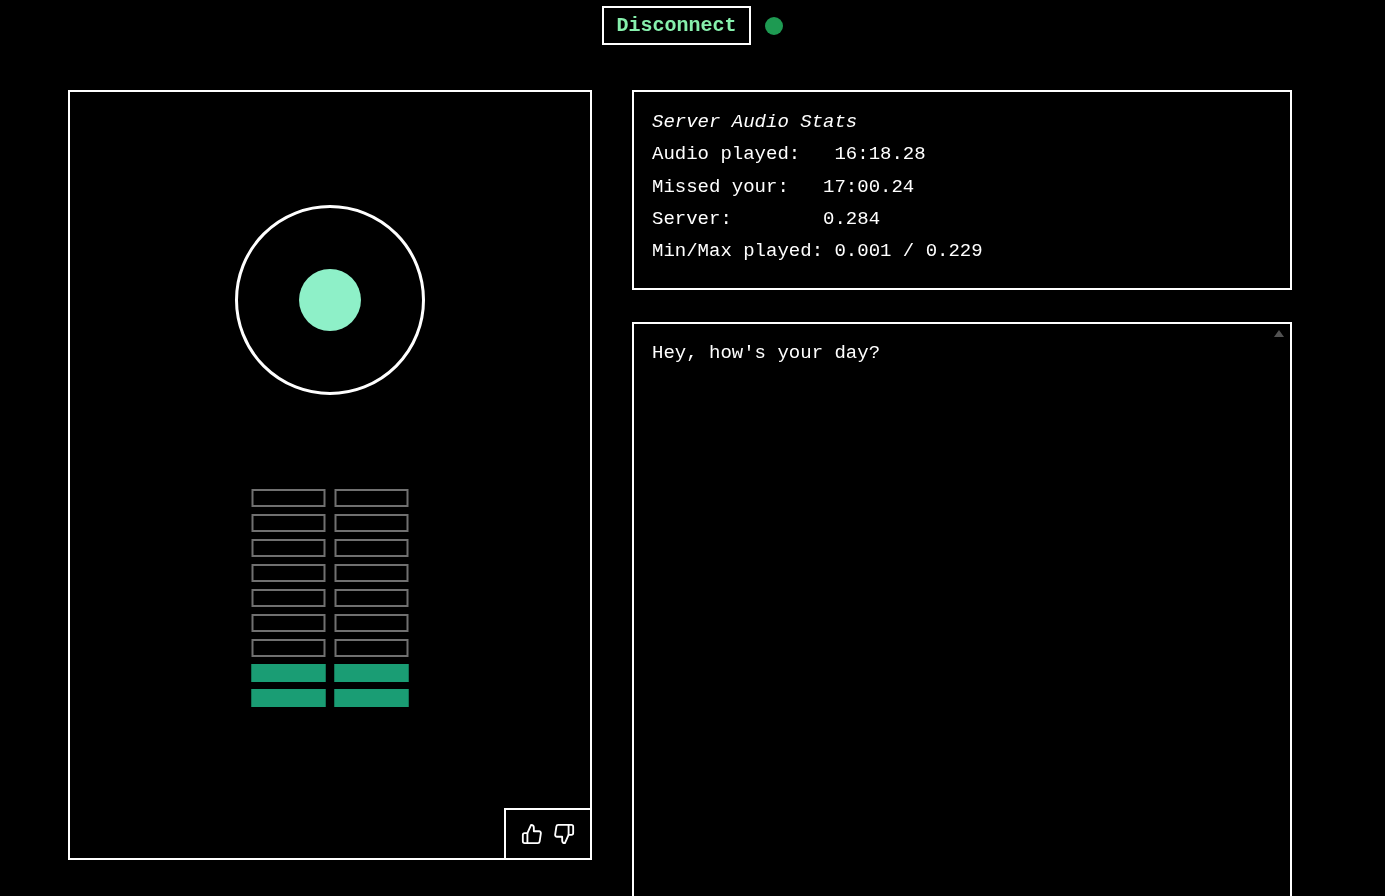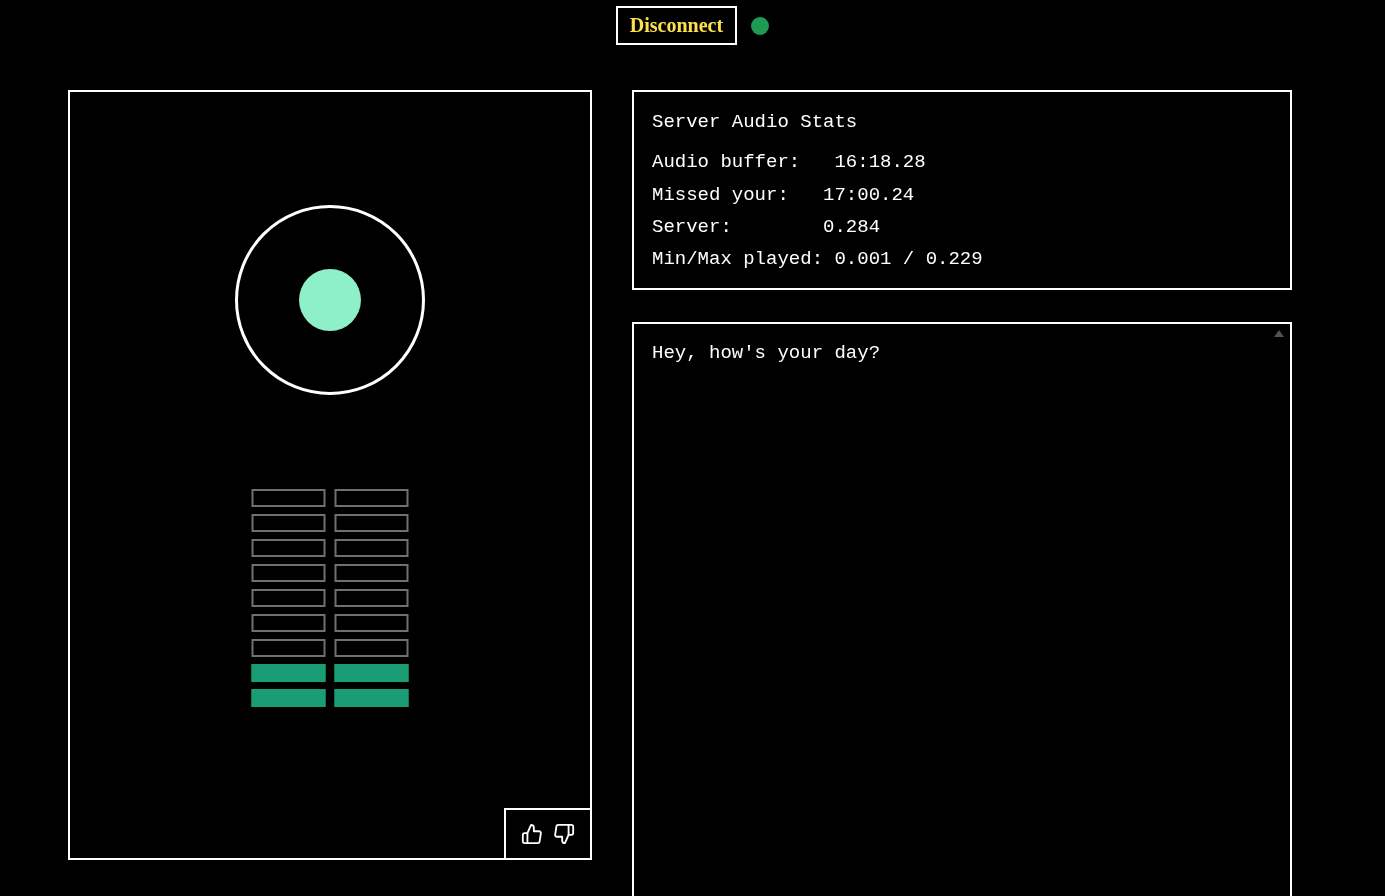--- a/index.html
+++ b/index.html
@@ -23,23 +23,23 @@
     left: 0;
     right: 0;
     display: flex;
     justify-content: center;
     align-items: center;
     gap: 14px;
   }
   .disconnect-btn {
     border: 2px solid #ffffff;
     padding: 6px 12px;
-    font-family: Liberation Serif, serif;
+    font-family: Liberation Mono, monospace;
     font-size: 20px;
-    color: #fde047;
+    color: #86efac;
     background: #000000;
     cursor: pointer;
     font-weight: bold;
   }
   .status-dot {
     width: 18px;
     height: 18px;
     border-radius: 50%;
     background: #1e9a52;
   }
@@ -117,21 +117,21 @@
     top: 90px;
     left: 632px;
     width: 660px;
     height: 200px;
     border: 2px solid #ffffff;
     padding: 14px 18px;
     font-size: 19px;
     line-height: 1.7;
   }
   .stats-panel .title {
-    margin-bottom: 8px;
+    font-style: italic;
   }
   .stats-row { white-space: pre; }
 
   .transcript-panel {
     position: absolute;
     top: 322px;
     left: 632px;
     width: 660px;
     height: 656px;
     border: 2px solid #ffffff;
@@ -218,21 +218,21 @@
           <path d="M10 15v4a3 3 0 0 0 3 3l4-9V2H5.72a2 2 0 0 0-2 1.7l-1.38 9a2 2 0 0 0 2 2.3z"></path>
           <path d="M17 2h3a2 2 0 0 1 2 2v7a2 2 0 0 1-2 2h-3"></path>
         </svg>
       </span>
     </div>
   </div>
 
   <div class="stats-panel">
     <div class="title">Server Audio Stats</div>
     <div id="stats-rows">
-        <div class="stats-row"><span>Audio buffer:   </span><span>16:18.28</span></div>
+        <div class="stats-row"><span>Audio played:   </span><span>16:18.28</span></div>
         <div class="stats-row"><span>Missed your:   </span><span>17:00.24</span></div>
         <div class="stats-row"><span>Server:        </span><span>0.284</span></div>
         <div class="stats-row"><span>Min/Max played: </span><span>0.001 / 0.229</span></div>
       </div>
   </div>
 
   <div class="transcript-panel">
     <div>Hey, how's your day?</div>
     <span class="scroll-up"></span>
     <span class="scroll-down"></span>

